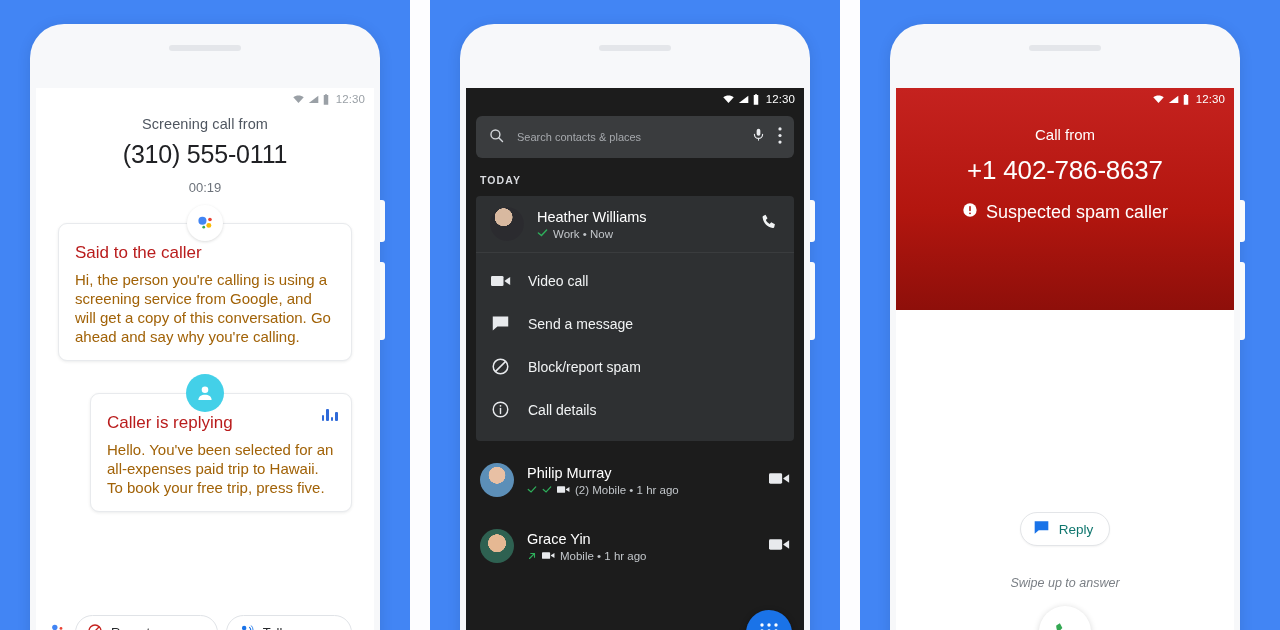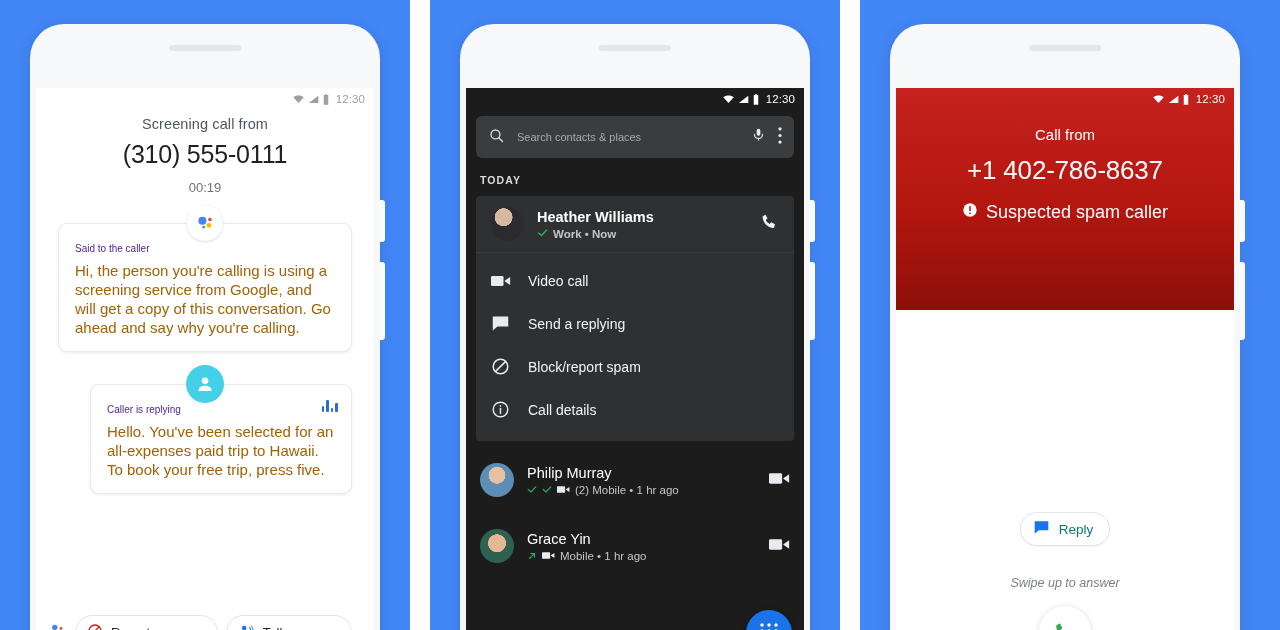--- a/index.html
+++ b/index.html
@@ -87,21 +87,21 @@
   .s1-timer{ font-size: 13px; color:#6d737b; margin-top: 11px; }
 
   .bubble-wrap { position: relative; margin: 0 22px; }
   .bubble {
     background:#fff;
     border:1px solid #e8eaed;
     border-radius: 9px;
     box-shadow: 0 1px 3px rgba(60,64,67,.10);
     padding: 19px 16px 14px 16px;
   }
-  .bubble .tag { font-size:10px; color:#4c1d95; margin-bottom: 7px; }
+  .bubble .tag { font-size:17px; color:#b91c1c; margin-bottom: 7px; }
   .bubble .body { font-size:15px; line-height:19px; color:#a16207; }
 
   .assistant-dot {
     position:absolute; left:50%; transform:translateX(-50%); top:-18px;
     width:36px; height:36px; border-radius:50%;
     background:#fff; box-shadow:0 1px 3px rgba(60,64,67,.18);
     display:flex; align-items:center; justify-content:center; z-index:3;
   }
   .caller-av {
     position:absolute; left:50%; transform:translateX(-50%); top:-19px;
@@ -139,21 +139,20 @@
   .searchbar .q { flex:1; font-size:11px; color:#a6a9ad; }
   .today {
     font-size:10.5px; letter-spacing:1.1px; font-weight:bold;
     color:#dadce0; padding: 16px 14px 10px 14px;
   }
   .card2 { margin: 0 10px; background:#2e3032; border-radius: 4px; overflow:hidden; }
   .contact-row {
     display:flex; align-items:center; gap:13px;
     padding: 11px 14px;
     border-bottom:1px solid #3a3c3e;
-    font-weight:bold;
   }
   .avatar { width:34px; height:34px; border-radius:50%; flex:0 0 auto; position:relative; overflow:hidden; }
   .c-name { font-size:14.5px; color:#fff; }
   .c-sub  { font-size:11.5px; color:#c2c6ca; margin-top:3px; display:flex; align-items:center; gap:5px; }
   .menu-item {
     display:flex; align-items:center; gap:17px;
     padding: 11px 14px;
     font-size:14px; color:#f1f3f4;
   }
   .menu-item .mi { width:21px; height:21px; flex:0 0 auto; display:flex; align-items:center; justify-content:center; }
@@ -375,21 +374,21 @@
                     </svg>
                 </span>
                 <span>Video call</span>
               </div>
               <div class="menu-item">
                 <span class="mi">
                   <svg width="19" height="17" viewBox="0 0 24 22" fill="#e8eaed">
                       <path d="M2 2h20v13H8l-6 5V2z"></path>
                     </svg>
                 </span>
-                <span>Send a replying</span>
+                <span>Send a message</span>
               </div>
               <div class="menu-item">
                 <span class="mi">
                   <svg width="19" height="19" viewBox="0 0 24 24" fill="none" stroke="#e8eaed" stroke-width="1.9">
                     <circle cx="12" cy="12" r="9.2"></circle>
                       <line x1="5.5" y1="18.5" x2="18.5" y2="5.5"></line>
                   </svg>
                 </span>
                 <span>Block/report spam</span>
               </div>

